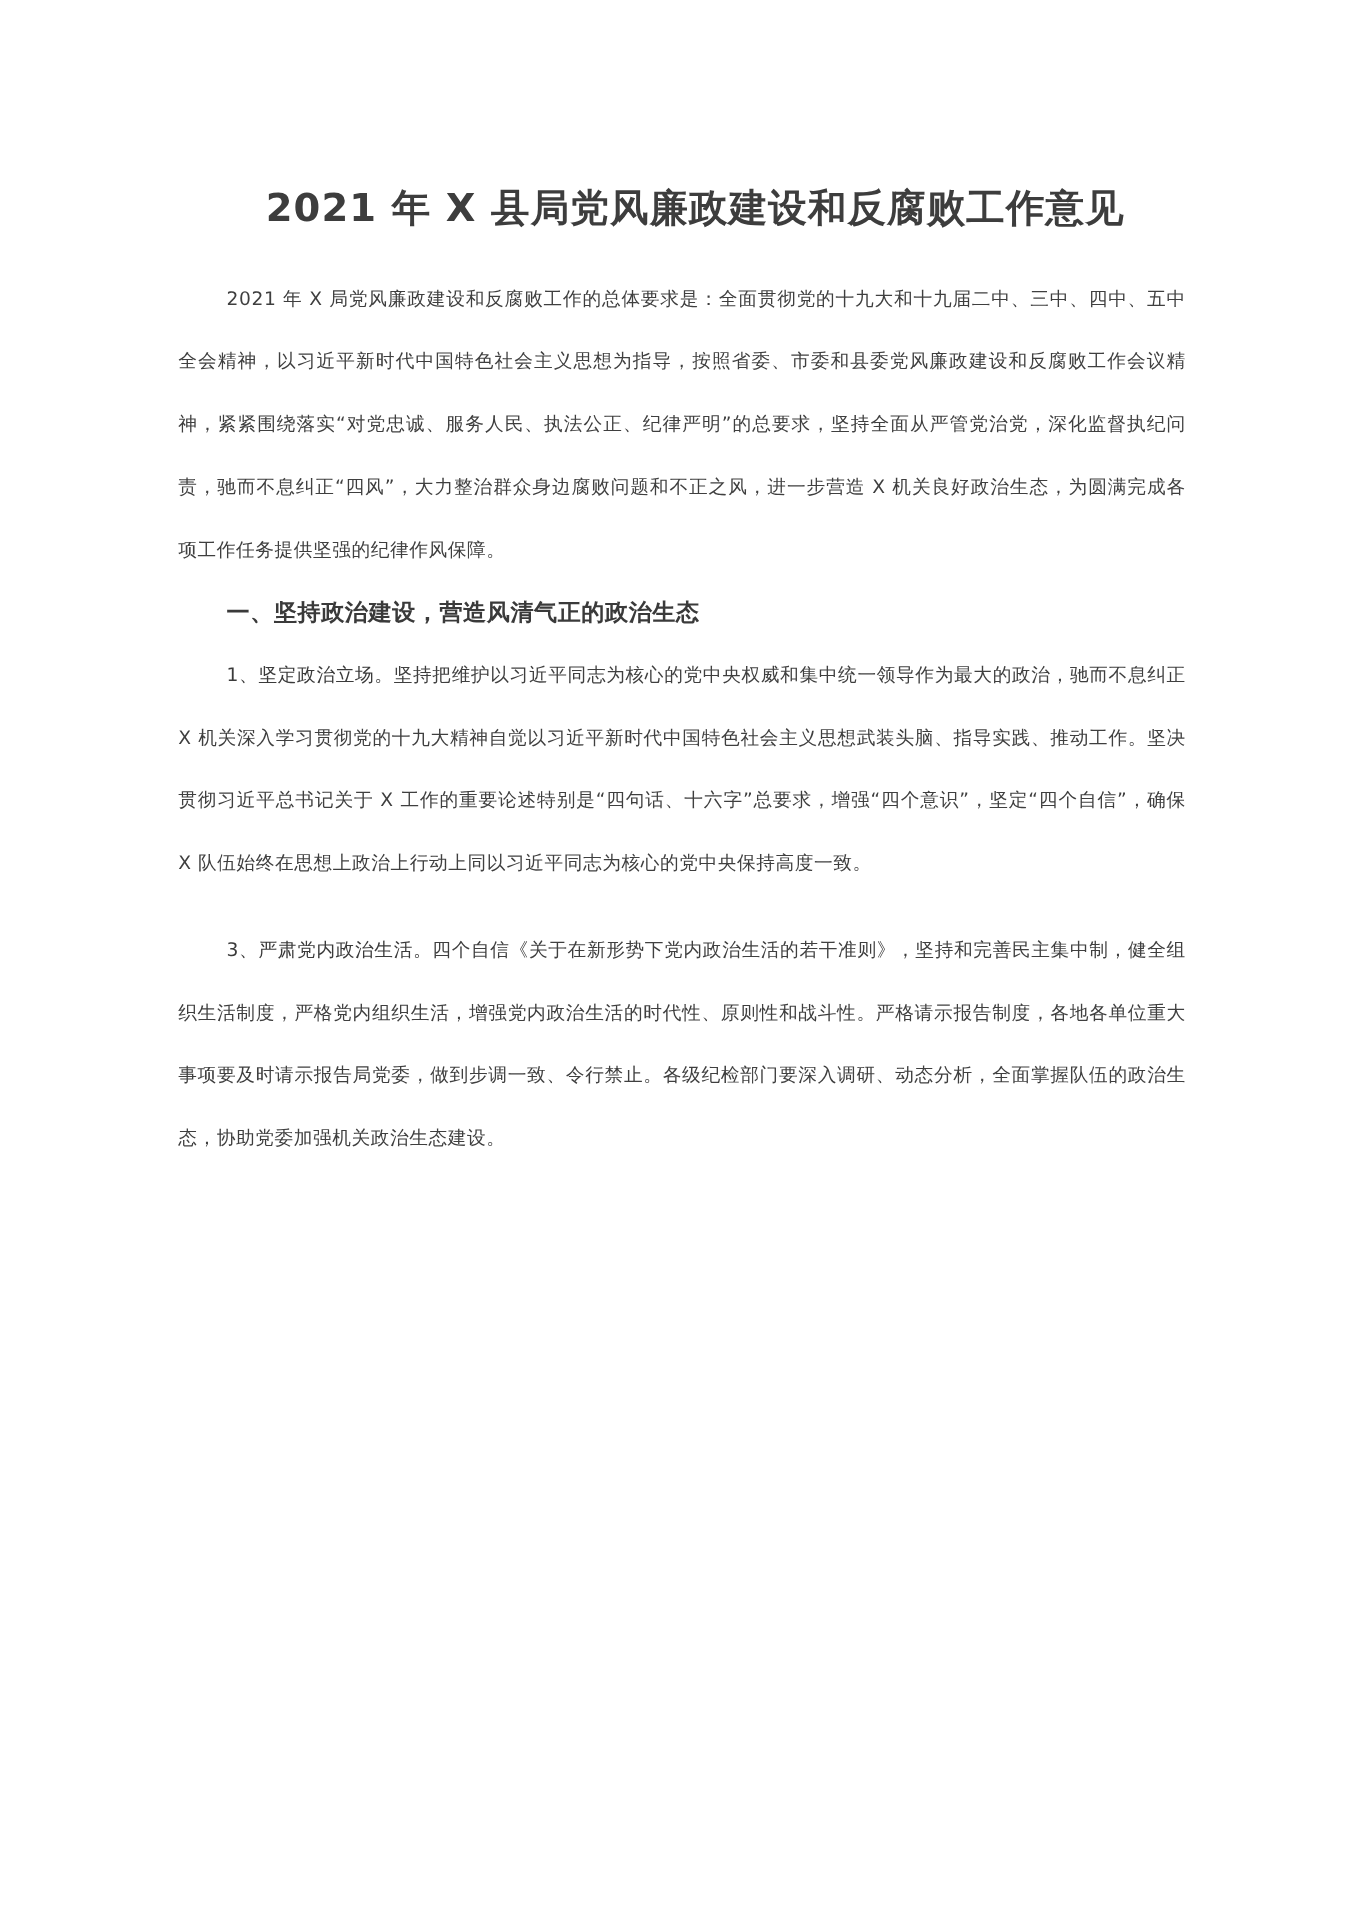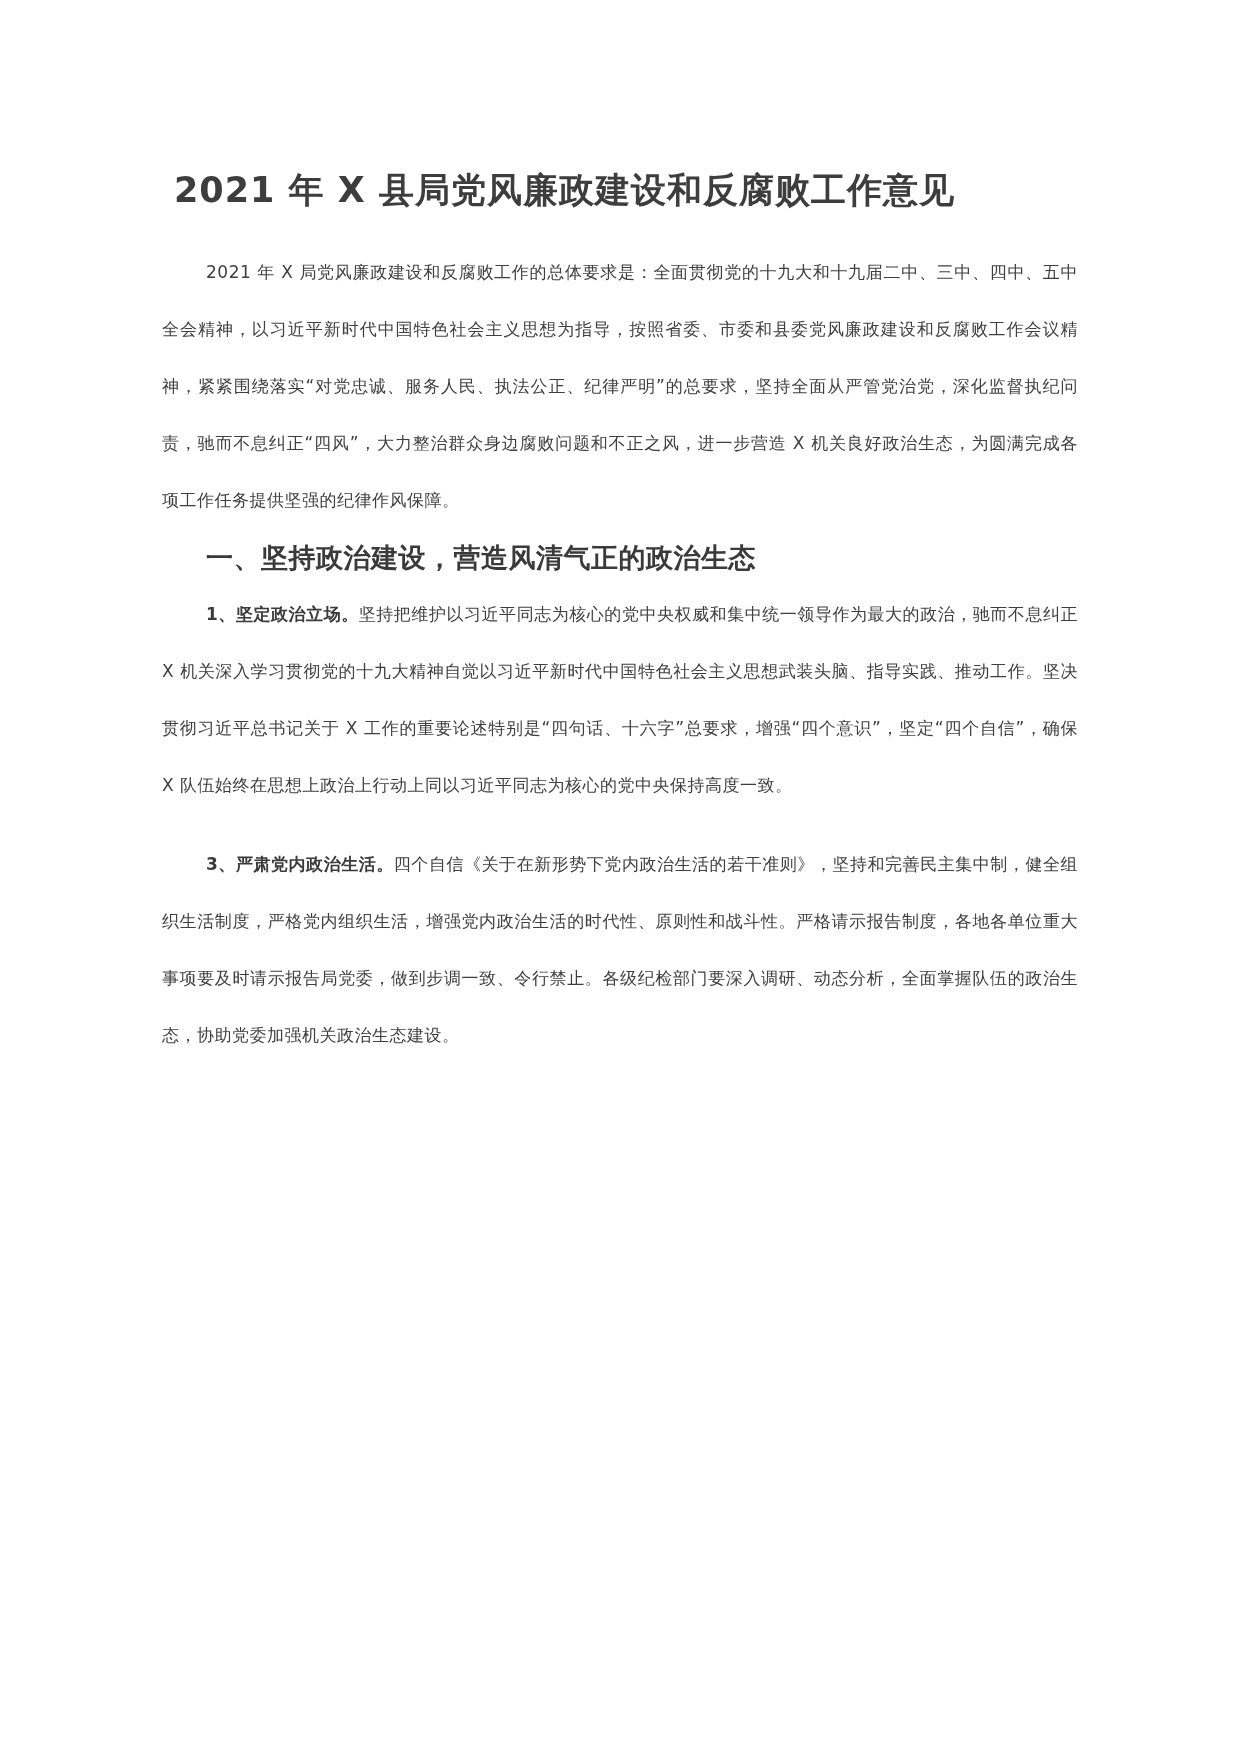--- a/index.html
+++ b/index.html
@@ -15,44 +15,45 @@
     box-sizing: border-box;
     padding: 168px 162px 0 162px;
     font-family: "DejaVu Sans", "Liberation Sans", sans-serif;
     color: #3f3f3f;
     overflow: hidden;
   }
   .doc-title {
     font-size: 35px;
     font-weight: bold;
     line-height: 1.3;
-    margin: 0 0 30px 12px;
+    margin: 0 0 30px 24px;
     letter-spacing: 1px;
     color: #3d3d3d;
+    text-align: center;
   }
   .body-para {
     font-size: 17px;
     line-height: 57px;
     letter-spacing: 0.5px;
     text-align: justify;
     margin: 0;
     text-indent: 44px;
     color: #3f3f3f;
   }
   .section-heading {
-    font-size: 27px;
+    font-size: 21px;
     font-weight: bold;
     line-height: 57px;
     letter-spacing: 0.5px;
     margin: 0;
     text-indent: 44px;
     color: #3a3a3a;
   }
   .para-lead {
-    font-weight: bold;
+    font-weight: normal;
     color: #3a3a3a;
   }
   .para-gap {
     margin-top: 22px;
   }
 </style>
 </head>
 <body>
 
 <div class="page">

